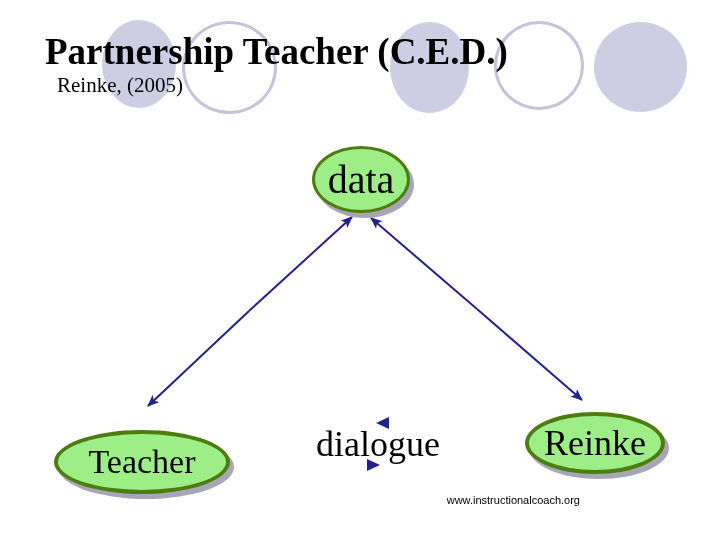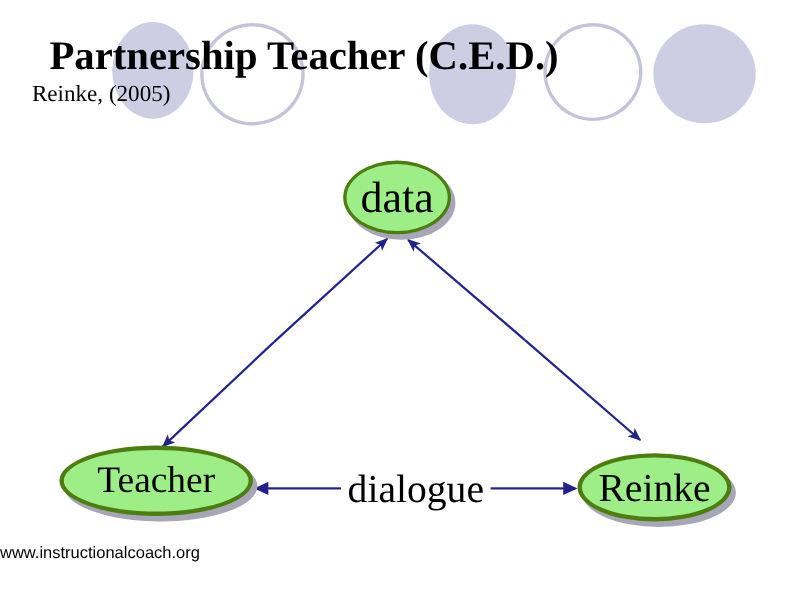--- a/index.html
+++ b/index.html
@@ -32,21 +32,21 @@
     left: 45px; top: 33px;
     font-size: 37px;
     font-weight: bold;
     color: #000000;
     line-height: 1.05;
     z-index: 2;
     white-space: nowrap;
   }
   .subtitle {
     position: absolute;
-    left: 29px; top: 74px;
+    left: 57px; top: 74px;
     font-size: 21px;
     color: #000000;
     line-height: 1.05;
     z-index: 2;
     white-space: nowrap;
   }
 
   
   .node {
     position: absolute;
@@ -55,39 +55,40 @@
     border: 4px solid #4d7c0f;
     box-shadow: 4px 5px 0 #a6a6b6;
     display: flex;
     align-items: center;
     justify-content: center;
     color: #000000;
     z-index: 3;
     box-sizing: border-box;
   }
   .node-data    { left: 312px; top: 146px; width: 98px;  height: 67px; font-size: 40px; border-width: 3px; }
-  .node-teacher { left: 54px;  top: 405px; width: 176px; height: 64px; font-size: 34px; }
+  .node-teacher { left: 54px;  top: 430px; width: 176px; height: 64px; font-size: 34px; }
   .node-coach   { left: 525px; top: 412px; width: 140px; height: 62px; font-size: 36px; }
 
   
   .arrows {
     position: absolute;
     left: 0; top: 0;
     width: 720px; height: 540px;
     z-index: 1;
   }
 
   
   .dialogue-row {
     position: absolute;
     left: 233px; top: 420px;
     width: 290px; height: 48px;
     display: flex;
     align-items: center;
     z-index: 2;
+    flex-direction: column;
   }
   .dline {
     flex: 1;
     height: 2px;
     background: #22228c;
     position: relative;
   }
   .dline.left::before {
     content: "";
     position: absolute;
@@ -114,23 +115,23 @@
     padding: 0 6px;
     line-height: 1;
     white-space: nowrap;
   }
 
   
   .footer {
     position: absolute;
     left: 0; top: 494px;
     width: 580px;
-    text-align: left;
+    text-align: right;
     font-family: "Liberation Sans", "DejaVu Sans", sans-serif;
-    font-size: 15px;
+    font-size: 11px;
     color: #000000;
     z-index: 2;
   }
 </style>
 </head>
 <body>
 
 <div class="slide">
 
   <div class="deco filled c1"></div>

